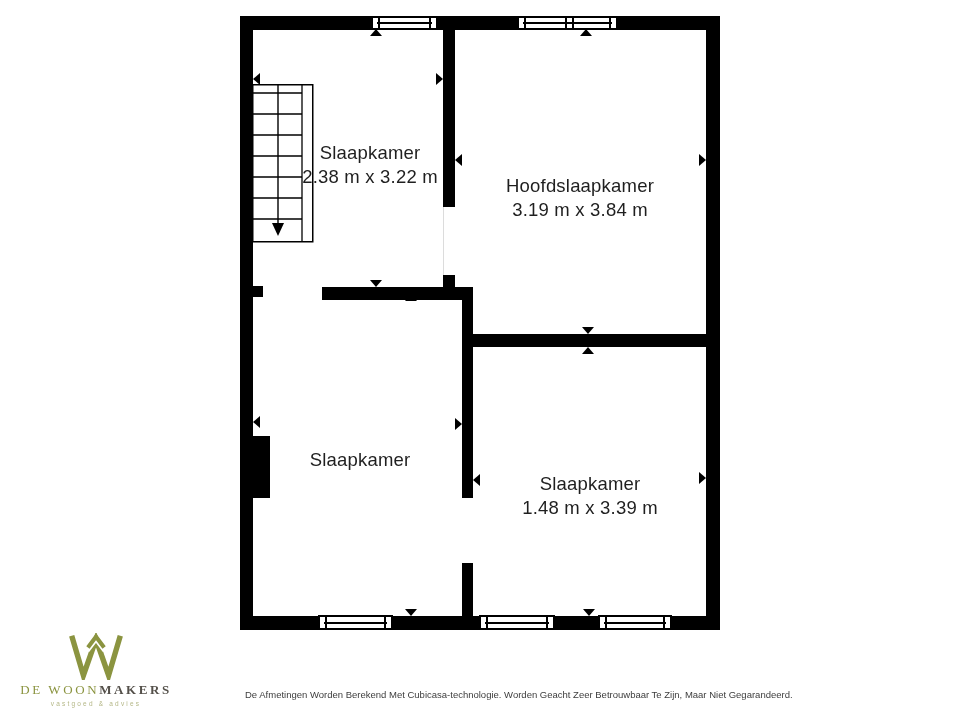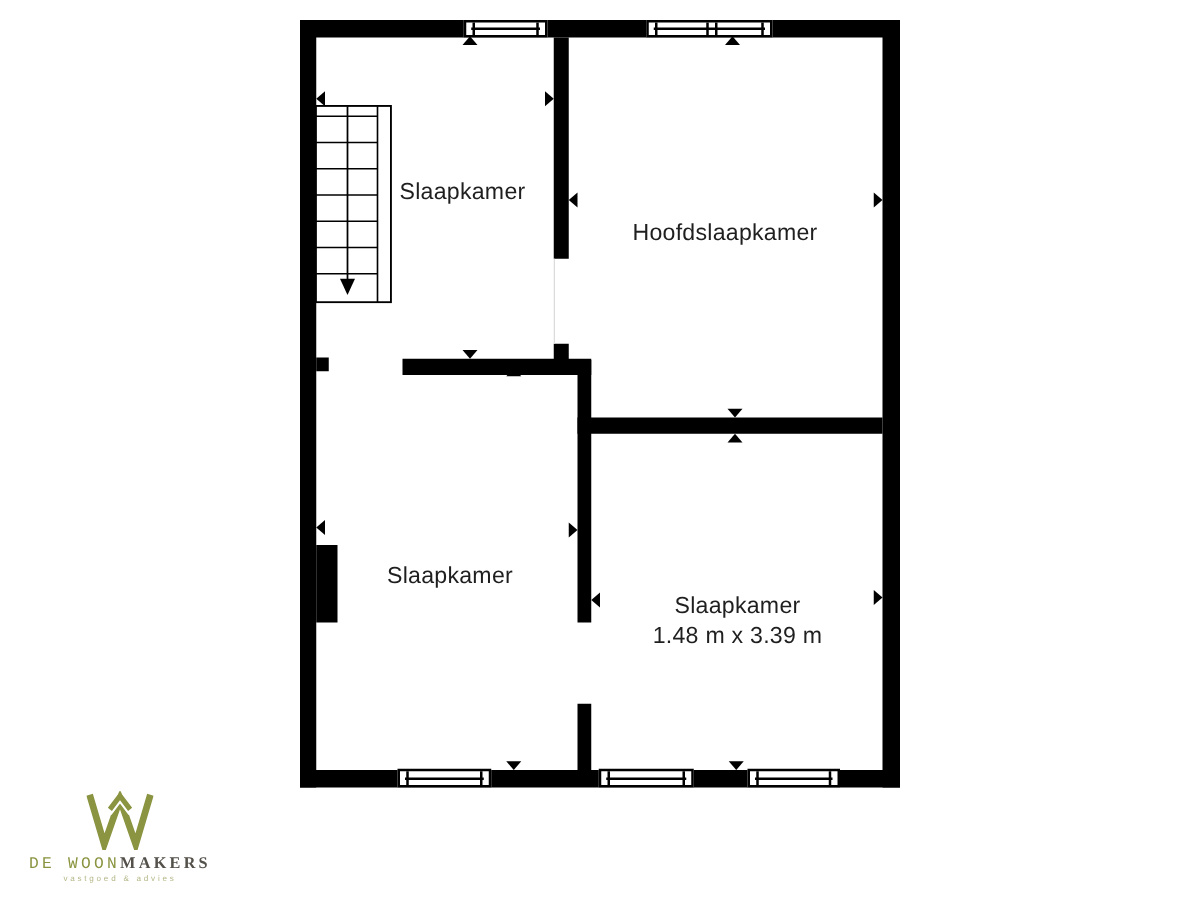--- a/index.html
+++ b/index.html
@@ -13,21 +13,21 @@
   .tri-up{border-left:6px solid transparent;border-right:6px solid transparent;border-bottom:7px solid #000;}
   .tri-down{border-left:6px solid transparent;border-right:6px solid transparent;border-top:7px solid #000;}
   .tri-left{border-top:6px solid transparent;border-bottom:6px solid transparent;border-right:7px solid #000;}
   .tri-right{border-top:6px solid transparent;border-bottom:6px solid transparent;border-left:7px solid #000;}
   .room-label{position:absolute;width:220px;text-align:center;color:#1f1f1f;
               font-size:18.5px;line-height:24px;letter-spacing:0.2px;}
   .doorline{position:absolute;background:#dcdcdc;}
   .logo{position:absolute;left:18px;top:633px;width:156px;text-align:center;}
   .logo svg{display:block;margin:0 auto 2px auto;}
   .brand{font-size:13px;letter-spacing:2.6px;white-space:nowrap;}
-  .brand .p1{color:#8B9440;font-family:Liberation Mono, monospace;}
+  .brand .p1{color:#8B9440;font-family:Liberation Serif, serif;}
   .brand .p2{color:#54504A;font-family:"Liberation Serif",serif;font-weight:bold;}
   .tagline{font-size:6.5px;letter-spacing:2.2px;color:#B4B786;margin-top:2px;white-space:nowrap;}
   .disclaimer{position:absolute;left:245px;top:689px;font-size:9.5px;color:#3d3d3d;
               letter-spacing:0px;white-space:nowrap;}
 </style>
 </head>
 <body>
 
 <div class="page">
 
@@ -102,23 +102,25 @@
   <div class="tri tri-up" style="left:582px;top:347px;"></div>
   <div class="tri tri-left" style="left:253px;top:416px;"></div>
   <div class="tri tri-right" style="left:455px;top:418px;"></div>
   <div class="tri tri-left" style="left:473px;top:474px;"></div>
   <div class="tri tri-right" style="left:699px;top:472px;"></div>
   <div class="tri tri-down" style="left:405px;top:609px;"></div>
   <div class="tri tri-down" style="left:583px;top:609px;"></div>
 
   <div class="room-label" style="left:260px;top:141px;">
     <div>Slaapkamer</div>
+    <div>2.38 m x 3.22 m</div>
   </div>
   <div class="room-label" style="left:470px;top:174px;">
     <div>Hoofdslaapkamer</div>
+    <div>3.19 m x 3.84 m</div>
   </div>
   <div class="room-label" style="left:250px;top:448px;">
     <div>Slaapkamer</div>
   </div>
   <div class="room-label" style="left:480px;top:472px;">
     <div>Slaapkamer</div>
     <div>1.48 m x 3.39 m</div>
   </div>
 
   <div class="logo">
@@ -126,14 +128,15 @@
       <path d="M3 2 L16 46 L30 6 L44 46 L57 2" fill="none" stroke="#8B9440" stroke-width="6"></path>
       <path d="M21 19 L30 7 L39 19" fill="none" stroke="#ffffff" stroke-width="3.5"></path>
       <path d="M21 15 L30 3 L39 15" fill="none" stroke="#8B9440" stroke-width="4.5"></path>
     </svg>
     <div class="brand">
       <span class="p1">DE WOON</span><span class="p2">MAKERS</span>
     </div>
     <div class="tagline">vastgoed &amp; advies</div>
   </div>
 
+  <div class="disclaimer">De Afmetingen Worden Berekend Met Cubicasa-technologie. Worden Geacht Zeer Betrouwbaar Te Zijn, Maar Niet Gegarandeerd.</div>
 
 </div>
 
 </body></html>

